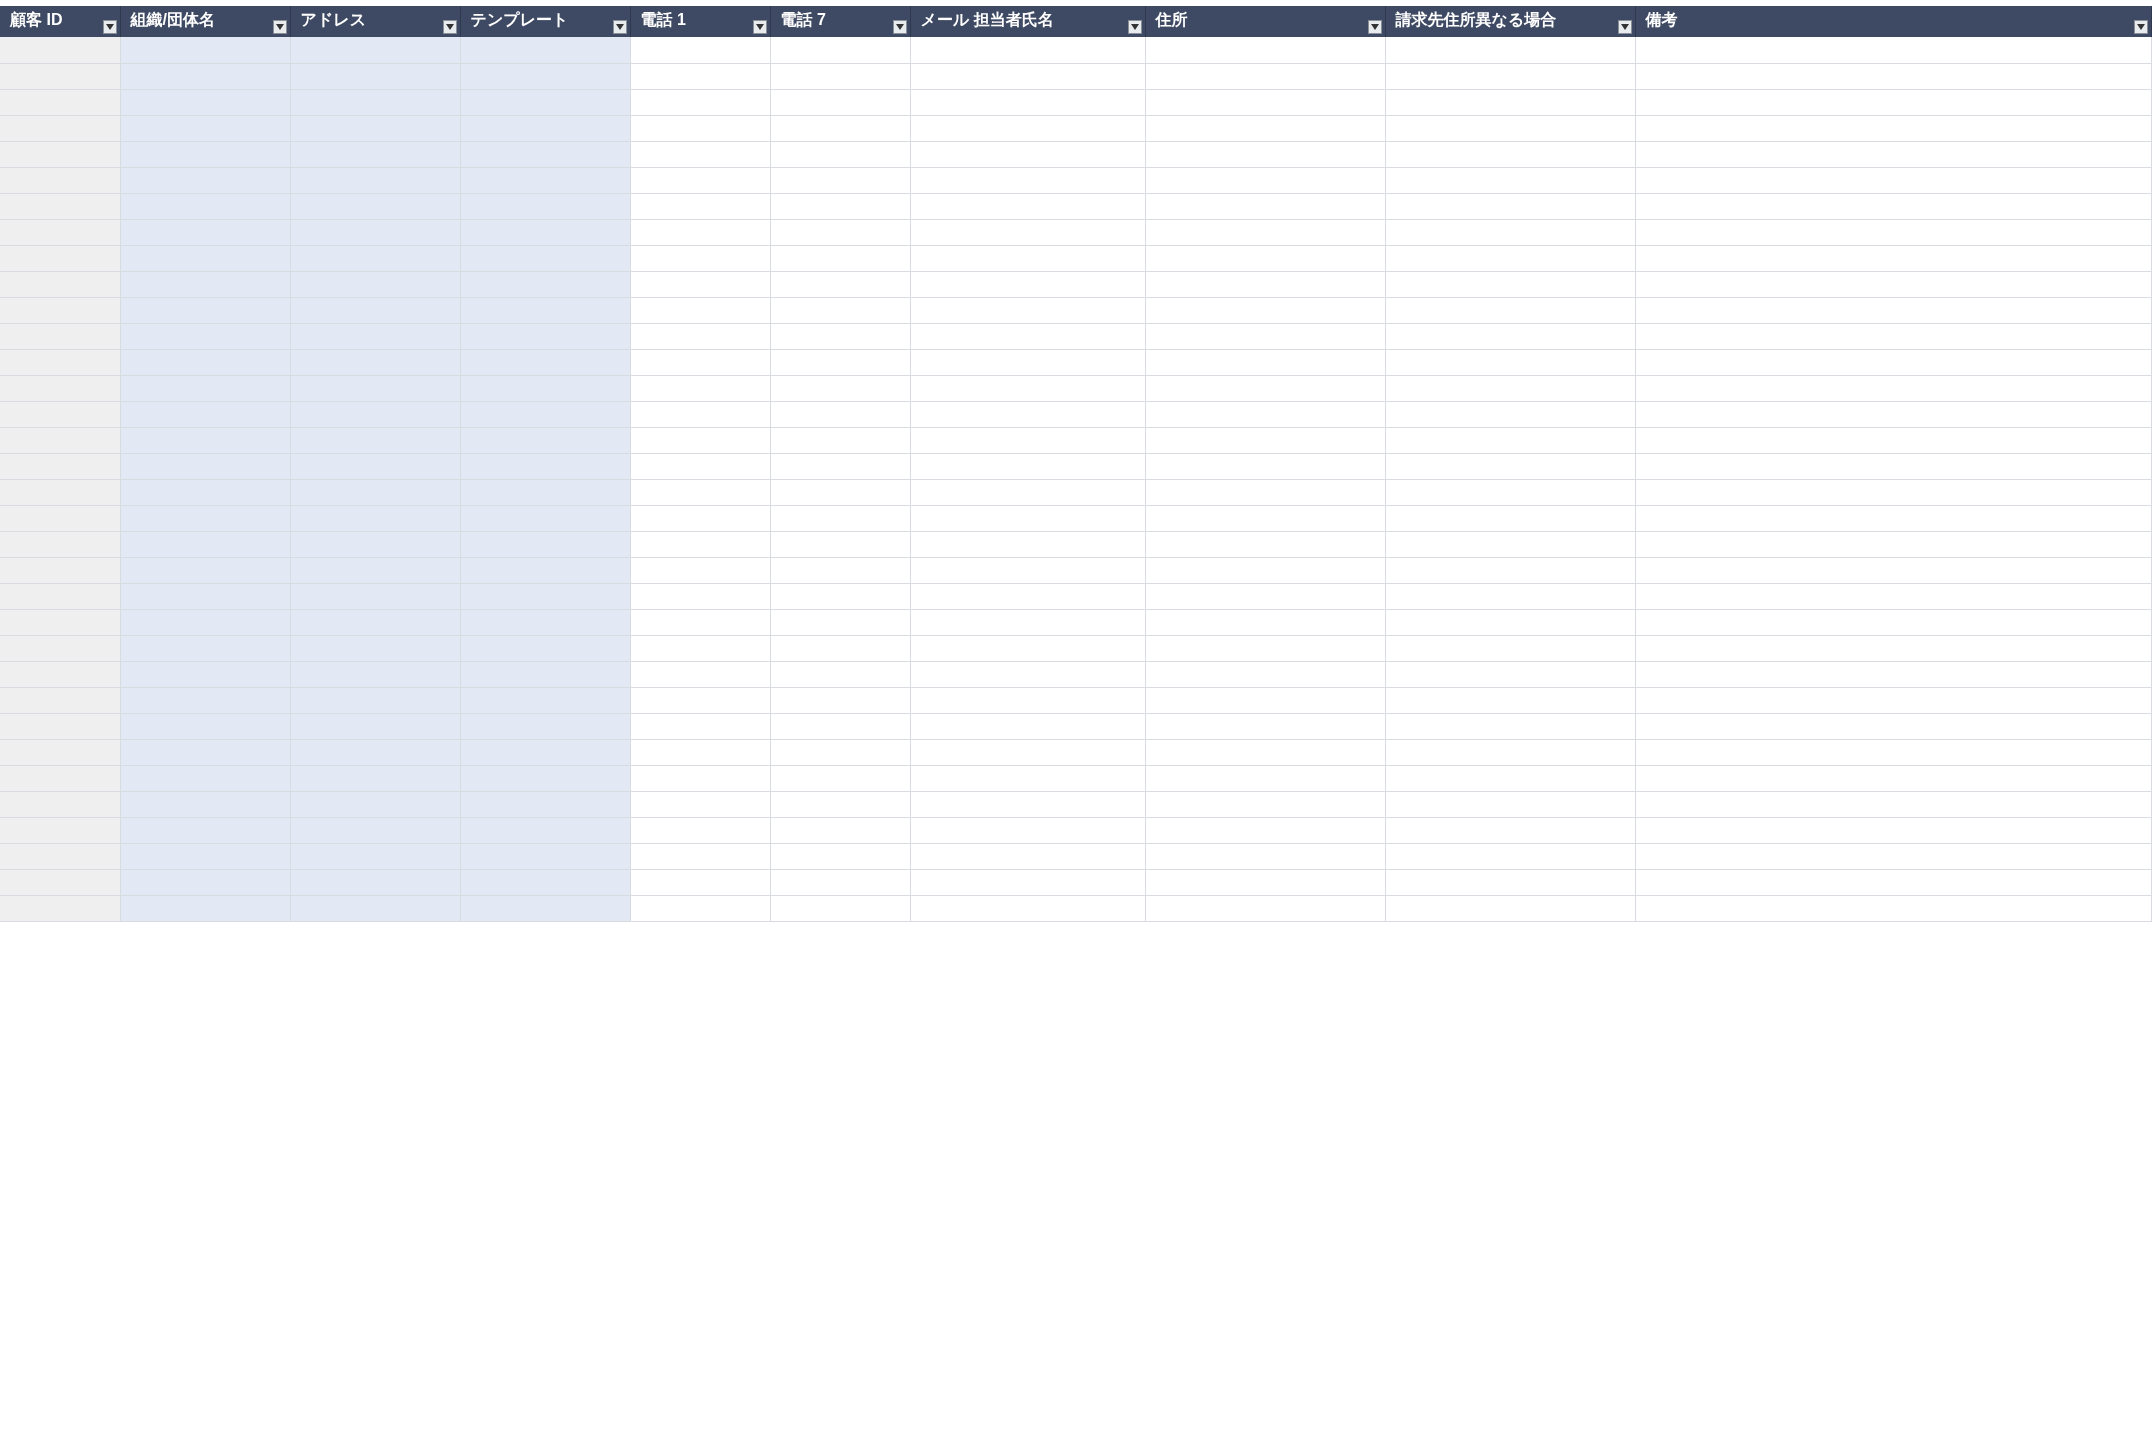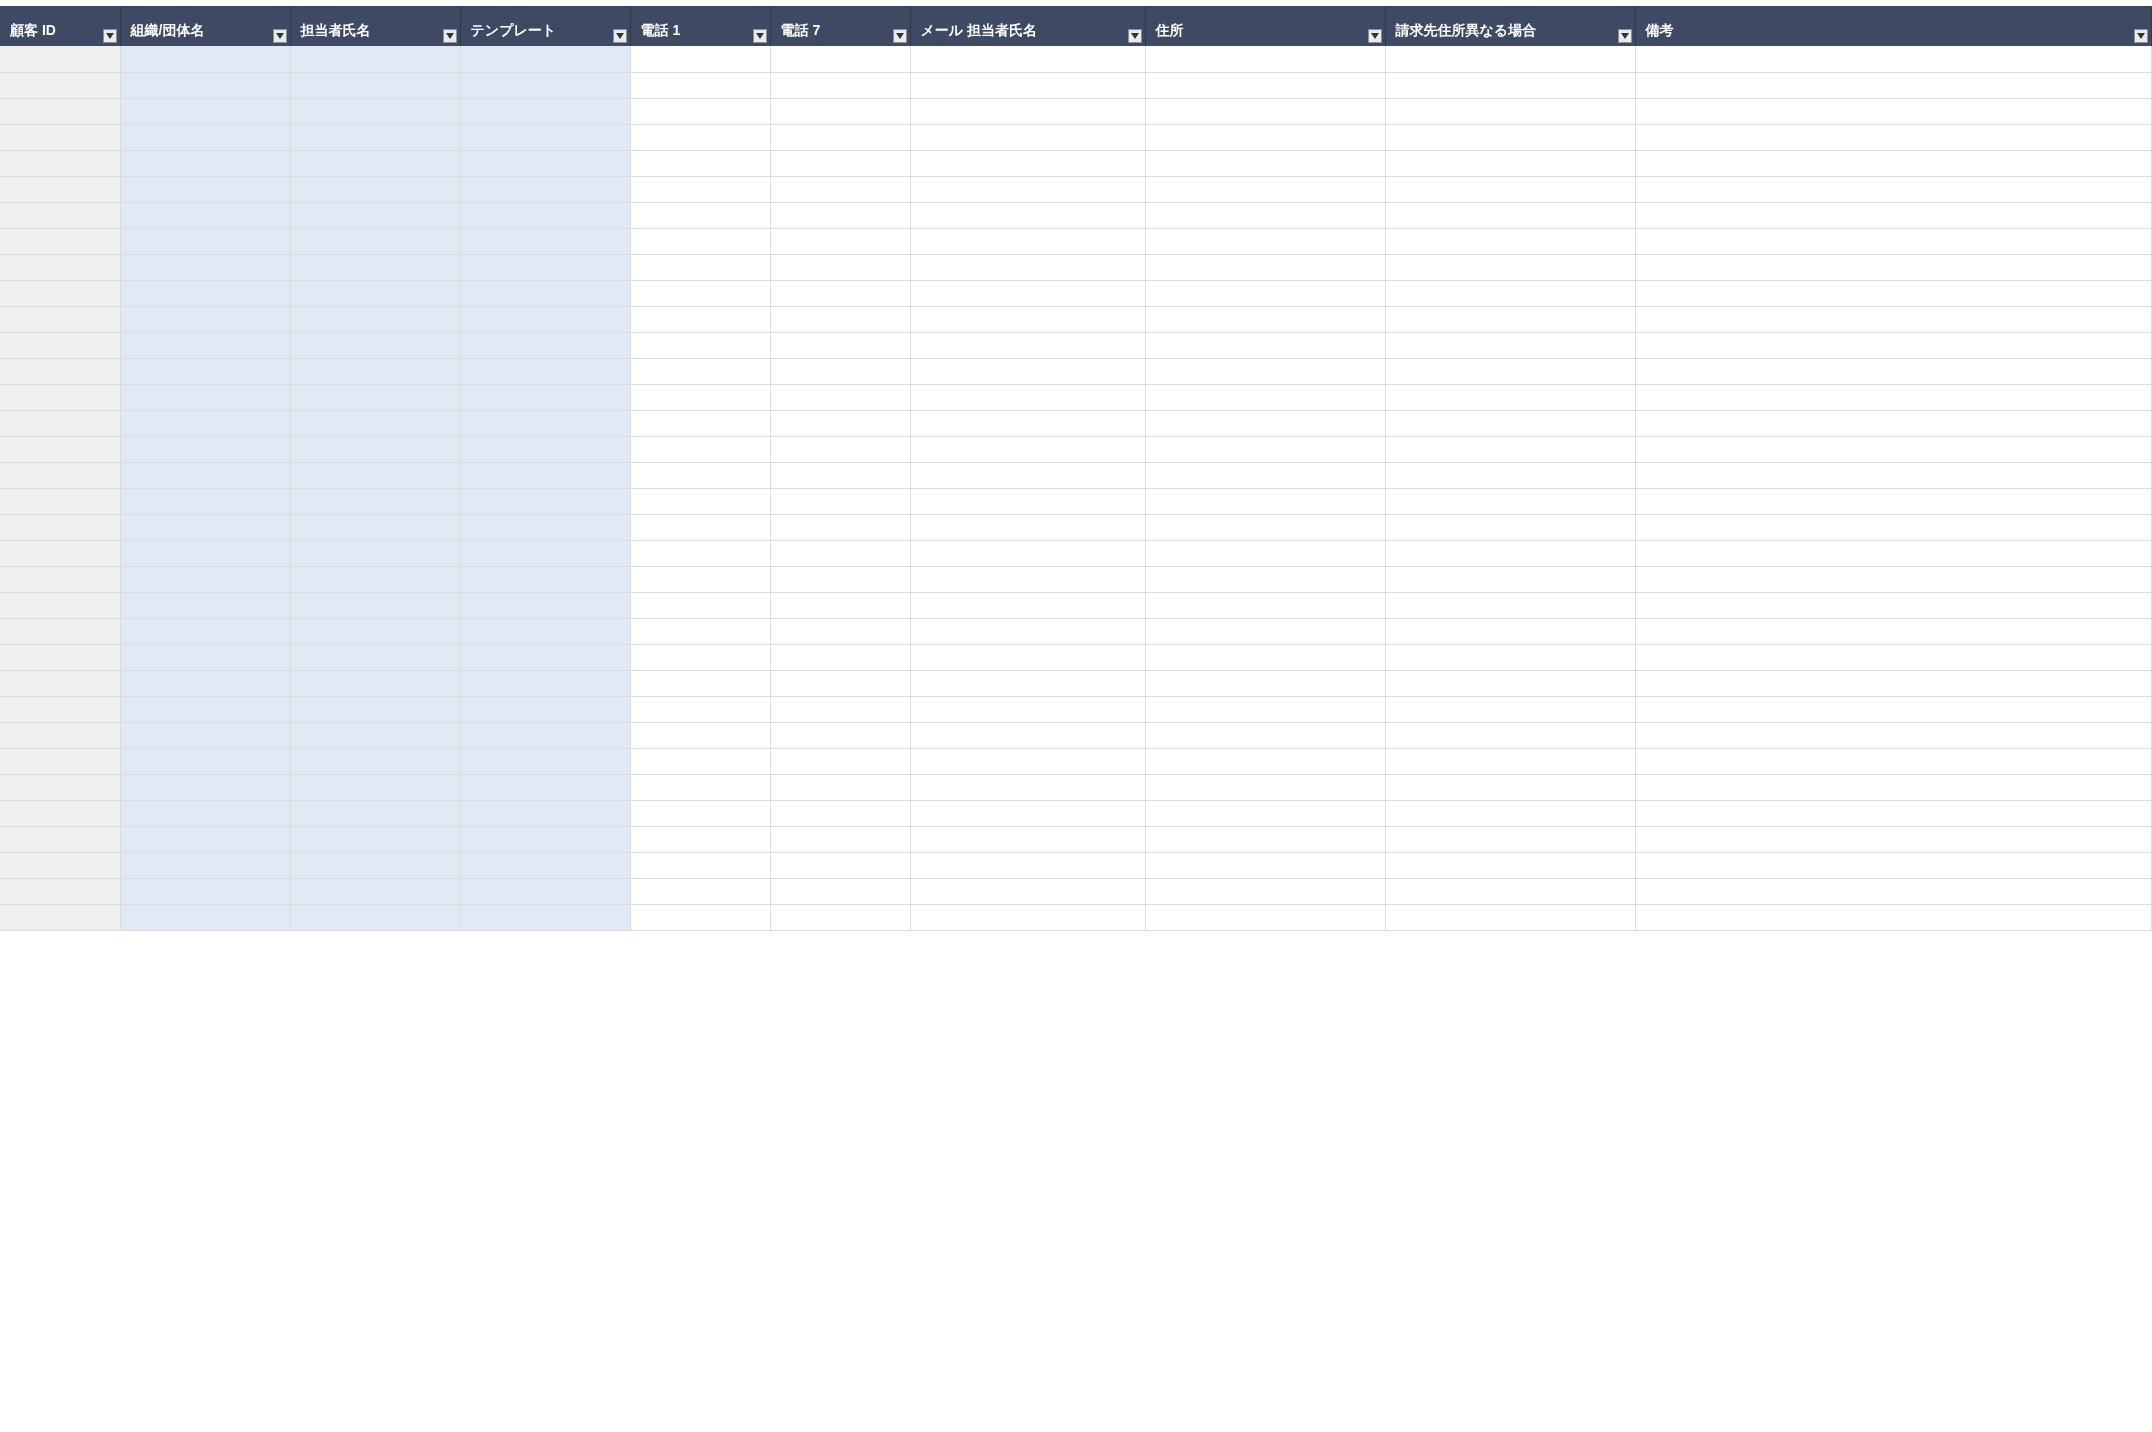--- a/index.html
+++ b/index.html
@@ -24,23 +24,23 @@
   }
   table {
     border-collapse: collapse;
     width: 100%;
     table-layout: fixed;
   }
   thead th {
     background: #3e4a63;
     color: #ffffff;
     font-weight: 700;
-    font-size: 14px;
+    font-size: 16px;
     text-align: left;
-    padding: 16px 8px 6px 10px;
+    padding: 4px 8px 6px 10px;
     border-right: 1px solid #2f384c;
     position: relative;
     height: 30px;
     vertical-align: middle;
     white-space: nowrap;
     margin-left: 36px;
   }
   thead th .filter-btn {
     position: absolute;
     right: 3px;
@@ -103,21 +103,21 @@
           <th><span>顧客 ID</span><span class="filter-btn">
               <svg width="8" height="6" viewBox="0 0 8 6">
                 <polygon points="0,0 8,0 4,6" fill="#333"></polygon>
               </svg>
             </span></th>
           <th><span>組織/団体名</span><span class="filter-btn">
               <svg width="8" height="6" viewBox="0 0 8 6">
                 <polygon points="0,0 8,0 4,6" fill="#333"></polygon>
               </svg>
             </span></th>
-          <th><span>担当者氏名</span><span class="filter-btn">
+          <th><span>アドレス</span><span class="filter-btn">
               <svg width="8" height="6" viewBox="0 0 8 6">
                 <polygon points="0,0 8,0 4,6" fill="#333"></polygon>
               </svg>
             </span></th>
           <th><span>テンプレート</span><span class="filter-btn">
               <svg width="8" height="6" viewBox="0 0 8 6">
                 <polygon points="0,0 8,0 4,6" fill="#333"></polygon>
               </svg>
             </span></th>
           <th><span>電話 1</span><span class="filter-btn">

